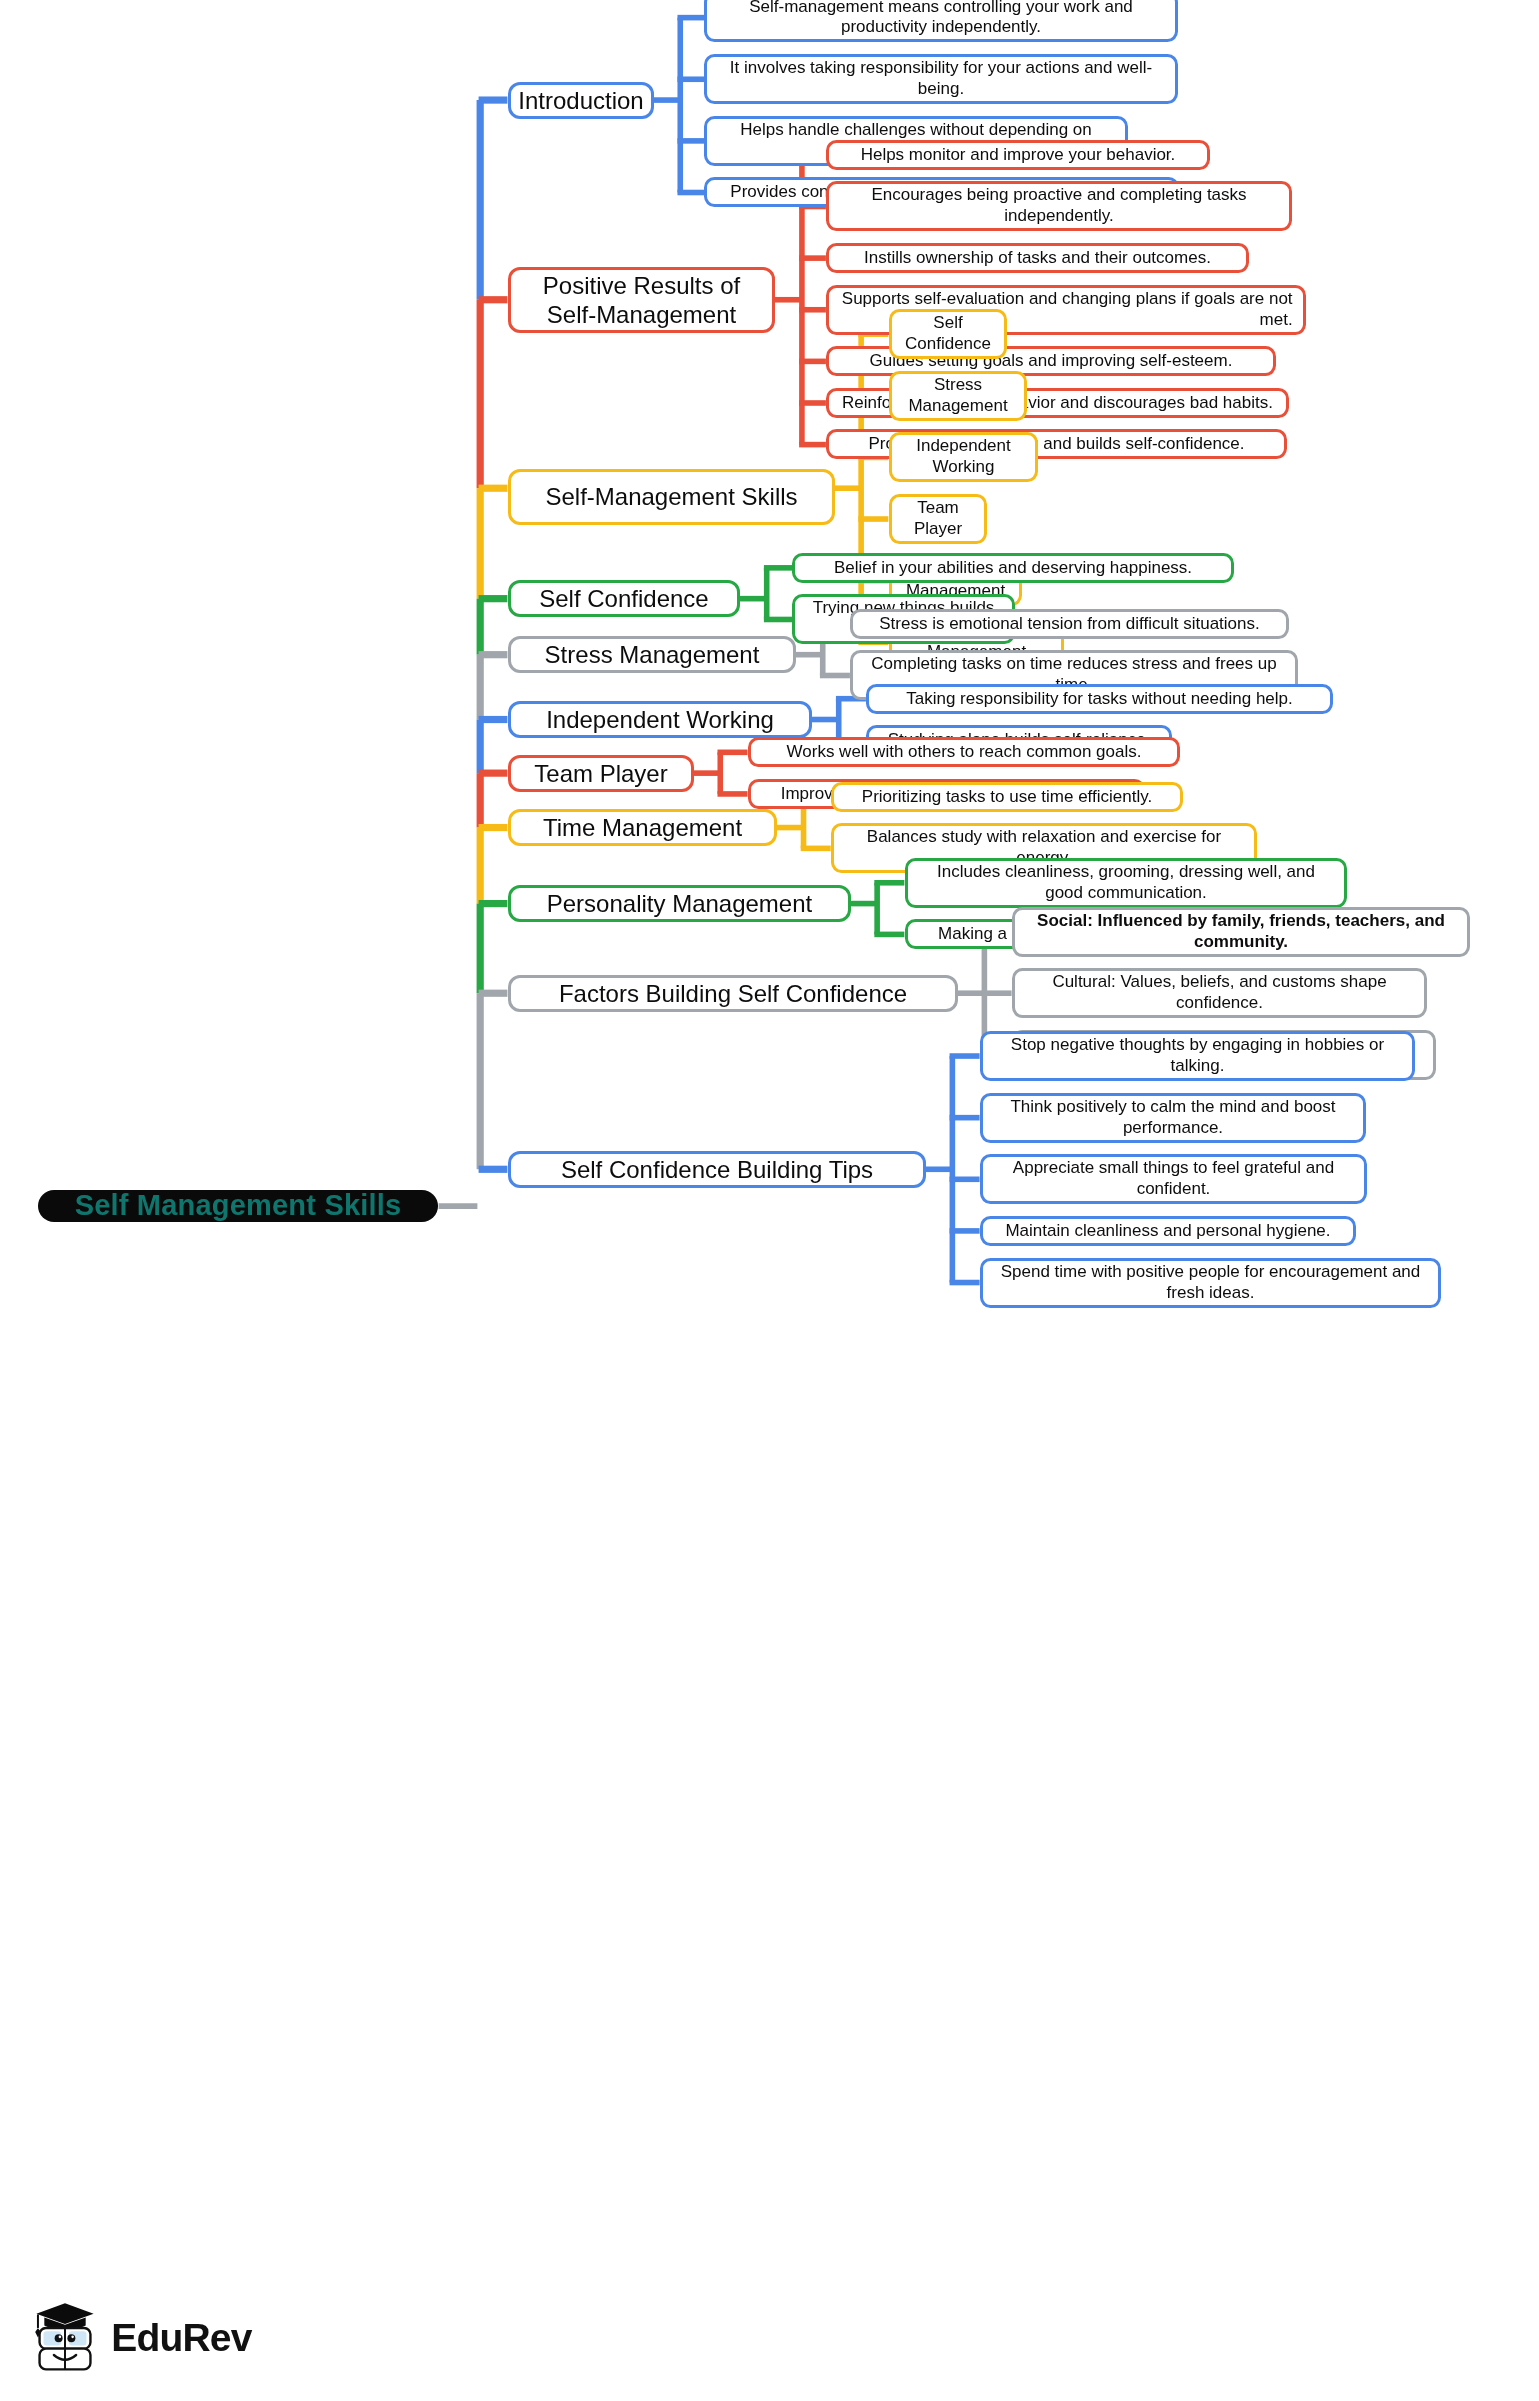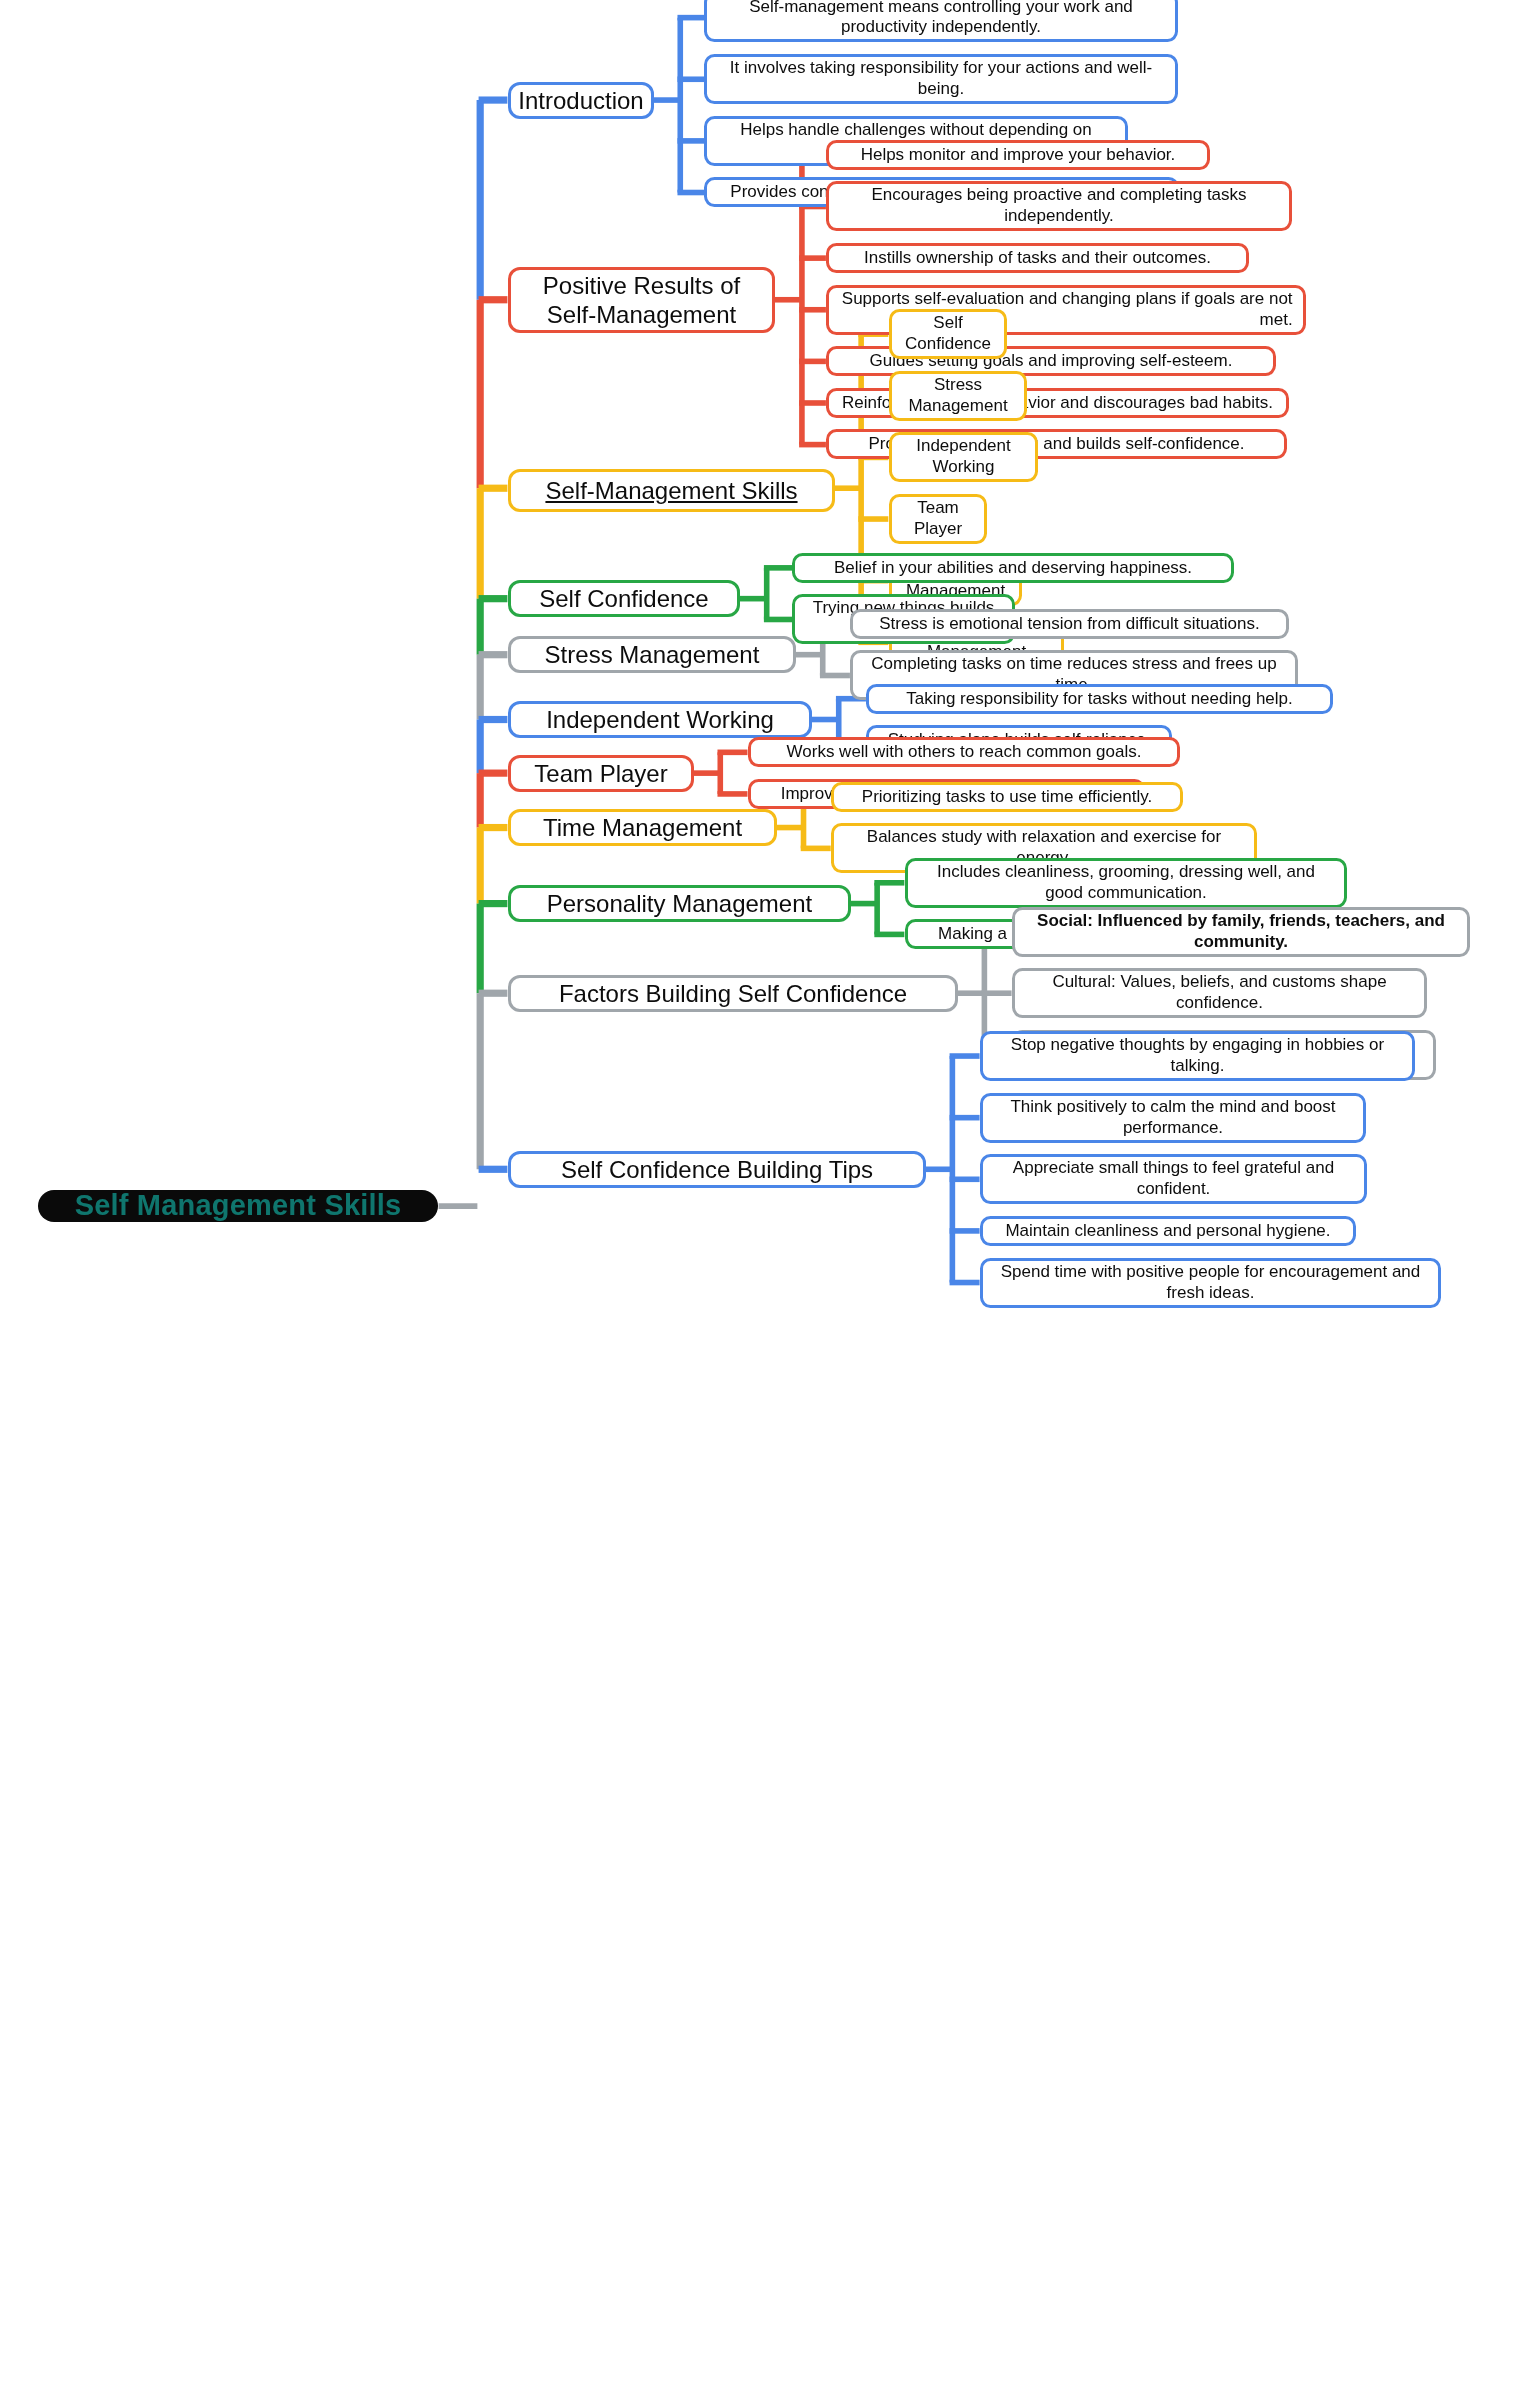--- a/index.html
+++ b/index.html
@@ -129,21 +129,21 @@
       <div class="node leaf" style="left: 704px; top: 116px; width: 424px; height: 50px; border-color: rgb(74, 134, 232);">Helps handle challenges without depending on others.</div>
       <div class="node leaf" style="left: 704px; top: 177px; width: 475px; height: 30px; border-color: rgb(74, 134, 232);">Provides confidence and long-term ways to manage life.</div>
       <div class="node branch" style="left: 508px; top: 267px; width: 267px; height: 66px; border-color: rgb(232, 80, 58);">Positive Results of Self-Management</div>
       <div class="node leaf" style="left: 826px; top: 140px; width: 384px; height: 30px; border-color: rgb(232, 80, 58); text-align: center;">Helps monitor and improve your behavior.</div>
       <div class="node leaf" style="left: 826px; top: 181px; width: 466px; height: 50px; border-color: rgb(232, 80, 58);">Encourages being proactive and completing tasks independently.</div>
       <div class="node leaf" style="left: 826px; top: 243px; width: 423px; height: 30px; border-color: rgb(232, 80, 58);">Instills ownership of tasks and their outcomes.</div>
       <div class="node leaf" style="left: 826px; top: 285px; width: 480px; height: 50px; border-color: rgb(232, 80, 58); text-align: right;">Supports self-evaluation and changing plans if goals are not met.</div>
       <div class="node leaf" style="left: 826px; top: 346px; width: 450px; height: 30px; border-color: rgb(232, 80, 58);">Guides setting goals and improving self-esteem.</div>
       <div class="node leaf" style="left: 826px; top: 388px; width: 463px; height: 30px; border-color: rgb(232, 80, 58);">Reinforces positive behavior and discourages bad habits.</div>
       <div class="node leaf" style="left: 826px; top: 429px; width: 461px; height: 30px; border-color: rgb(232, 80, 58);">Promotes self-learning and builds self-confidence.</div>
-      <div class="node branch" style="left: 508px; top: 469px; width: 327px; height: 43px; border-color: rgb(246, 187, 23); text-decoration: underline;">Self-Management Skills</div>
+      <div class="node branch" style="left: 508px; top: 469px; width: 327px; height: 56px; border-color: rgb(246, 187, 23);">Self-Management Skills</div>
       <div class="node leaf" style="left: 889px; top: 309px; width: 118px; height: 50px; border-color: rgb(246, 187, 23);">Self Confidence</div>
       <div class="node leaf" style="left: 889px; top: 371px; width: 138px; height: 50px; border-color: rgb(246, 187, 23);">Stress Management</div>
       <div class="node leaf" style="left: 889px; top: 432px; width: 149px; height: 50px; border-color: rgb(246, 187, 23);">Independent Working</div>
       <div class="node leaf" style="left: 889px; top: 494px; width: 98px; height: 50px; border-color: rgb(246, 187, 23);">Team Player</div>
       <div class="node leaf" style="left: 889px; top: 556px; width: 133px; height: 50px; border-color: rgb(246, 187, 23);">Time Management</div>
       <div class="node leaf" style="left: 889px; top: 617px; width: 175px; height: 50px; border-color: rgb(246, 187, 23);">Personality Management</div>
       <div class="node branch" style="left: 508px; top: 580px; width: 232px; height: 37px; border-color: rgb(40, 167, 69);">Self Confidence</div>
       <div class="node leaf" style="left: 792px; top: 553px; width: 442px; height: 30px; border-color: rgb(40, 167, 69);">Belief in your abilities and deserving happiness.</div>
       <div class="node leaf" style="left: 792px; top: 594px; width: 223px; height: 50px; border-color: rgb(40, 167, 69);">Trying new things builds confidence.</div>
       <div class="node branch" style="left: 508px; top: 636px; width: 288px; height: 37px; border-color: rgb(160, 166, 171);">Stress Management</div>
@@ -166,14 +166,33 @@
       <div class="node leaf" style="left: 1012px; top: 968px; width: 415px; height: 50px; border-color: rgb(160, 166, 171);">Cultural: Values, beliefs, and customs shape confidence.</div>
       <div class="node leaf" style="left: 1012px; top: 1030px; width: 424px; height: 50px; border-color: rgb(160, 166, 171);">Physical: Physical activity and self-care improve confidence.</div>
       <div class="node branch" style="left: 508px; top: 1151px; width: 418px; height: 37px; border-color: rgb(74, 134, 232);">Self Confidence Building Tips</div>
       <div class="node leaf" style="left: 980px; top: 1031px; width: 435px; height: 50px; border-color: rgb(74, 134, 232);">Stop negative thoughts by engaging in hobbies or talking.</div>
       <div class="node leaf" style="left: 980px; top: 1093px; width: 386px; height: 50px; border-color: rgb(74, 134, 232);">Think positively to calm the mind and boost performance.</div>
       <div class="node leaf" style="left: 980px; top: 1154px; width: 387px; height: 50px; border-color: rgb(74, 134, 232);">Appreciate small things to feel grateful and confident.</div>
       <div class="node leaf" style="left: 980px; top: 1216px; width: 376px; height: 30px; border-color: rgb(74, 134, 232);">Maintain cleanliness and personal hygiene.</div>
       <div class="node leaf" style="left: 980px; top: 1258px; width: 461px; height: 50px; border-color: rgb(74, 134, 232);">Spend time with positive people for encouragement and fresh ideas.</div>
     </div>
 
+  <div id="logo" style="left:30px;top:2299px;">
+    <svg width="70" height="77" viewBox="0 0 88 96">
+      <path d="M8 18 L44 5 L80 18 L44 31 Z" fill="#0b0b0b"></path>
+      <path d="M18 23 L18 33 Q44 46 70 33 L70 23 L44 32 Z" fill="#0b0b0b"></path>
+      <path d="M10 19 L10 36" stroke="#0b0b0b" stroke-width="2.5" fill="none"></path>
+      <path d="M10 36 l-3.5 5 l3.5 7 l3.5 -7 Z" fill="#0b0b0b"></path>
+      <rect x="12" y="36" width="64" height="26" rx="8" fill="#ffffff" stroke="#111" stroke-width="3"></rect>
+      <rect x="17" y="40" width="22" height="18" rx="4" fill="#cfe6f7"></rect>
+      <rect x="49" y="40" width="22" height="18" rx="4" fill="#cfe6f7"></rect>
+      <circle cx="36" cy="49" r="5" fill="#111"></circle>
+      <circle cx="52" cy="49" r="5" fill="#111"></circle>
+      <circle cx="37.6" cy="47.2" r="1.6" fill="#fff"></circle>
+      <circle cx="53.6" cy="47.2" r="1.6" fill="#fff"></circle>
+      <rect x="12" y="62" width="64" height="26" rx="8" fill="#ffffff" stroke="#111" stroke-width="3"></rect>
+      <path d="M30 70 Q44 82 58 70" stroke="#111" stroke-width="3" fill="none" stroke-linecap="round"></path>
+      <path d="M44 33 L44 88" stroke="#111" stroke-width="2.5"></path>
+    </svg>
+    <div class="wordmark">EduRev</div>
+  </div>
 </div>
 
 
 </body></html>

